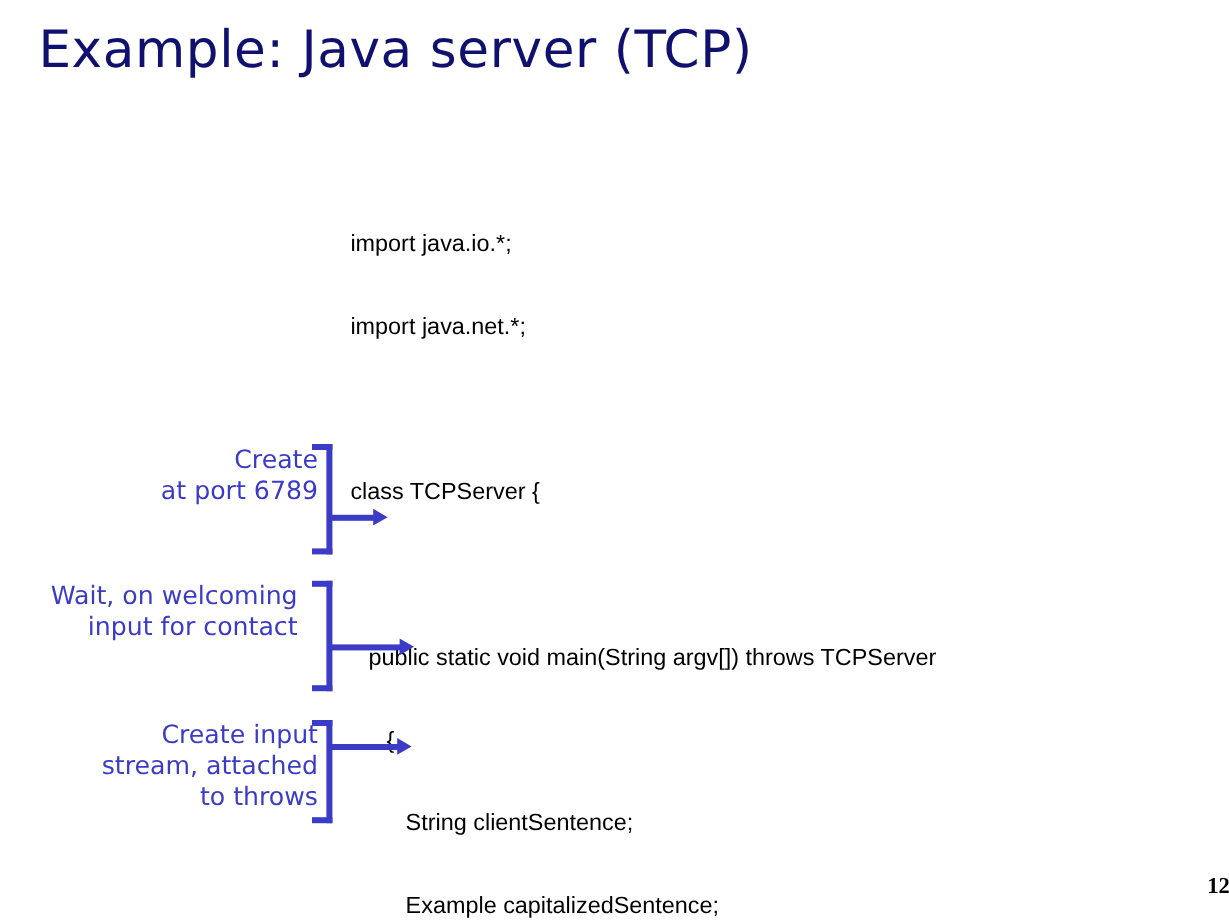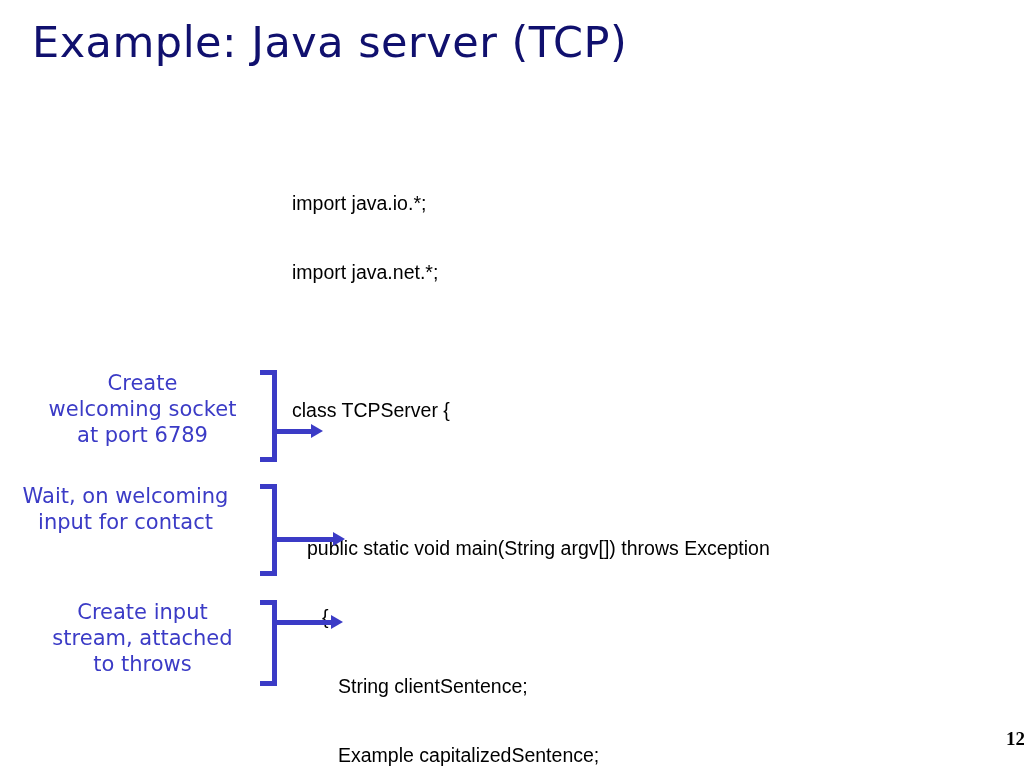--- a/index.html
+++ b/index.html
@@ -52,21 +52,21 @@
     height: 23px;
   }
 
   
   .annotation {
     position: absolute;
     color: #3b3bc6;
     font-family: "DejaVu Sans", sans-serif;
     font-size: 21px;
     line-height: 26px;
-    text-align: center;
+    text-align: right;
     white-space: nowrap;
   }
   .annotation .ann-line { display: block; }
 
   
   .bracket {
     position: absolute;
   }
   .bracket .b-vert {
     position: absolute;
@@ -126,42 +126,41 @@
 <div id="slide">
 
   <div id="slide-title">Example: Java server (TCP)</div>
 
   <div id="code-block">
     <div class="code-line">import java.io.*;</div>
     <div class="code-line">import java.net.*;</div>
     <div class="code-gap"></div>
     <div class="code-line">class TCPServer {</div>
     <div class="code-gap"></div>
-    <div class="code-line" style="padding-left:15px;">public static void main(String argv[]) throws Exception</div>
+    <div class="code-line" style="padding-left:15px;">public static void main(String argv[]) throws TCPServer</div>
     <div class="code-line" style="padding-left:30px;">{</div>
     <div class="code-line" style="padding-left:46px;">String clientSentence;</div>
     <div class="code-line" style="padding-left:46px;">Example capitalizedSentence;</div>
     
     
     
     
     
     
     
     
     
     
     
     
     
   </div>
 
   <div class="annotation" style="left: 20px; top: 370px; width: 245px;">
     <span class="ann-line">Create</span>
-    <span class="ann-line">welcoming socket</span>
     <span class="ann-line">at port 6789</span>
   </div>
   <div class="bracket" style="left: 258px; top: 370px; width: 21px; height: 92px;">
     <div class="b-cap top"></div>
     <div class="b-vert"></div>
     <div class="b-cap bottom"></div>
   </div>
   <div class="arrow" style="left: 273px; top: 429px; width: 50px;">
     <div class="a-shaft"></div>
     <div class="a-head"></div>

